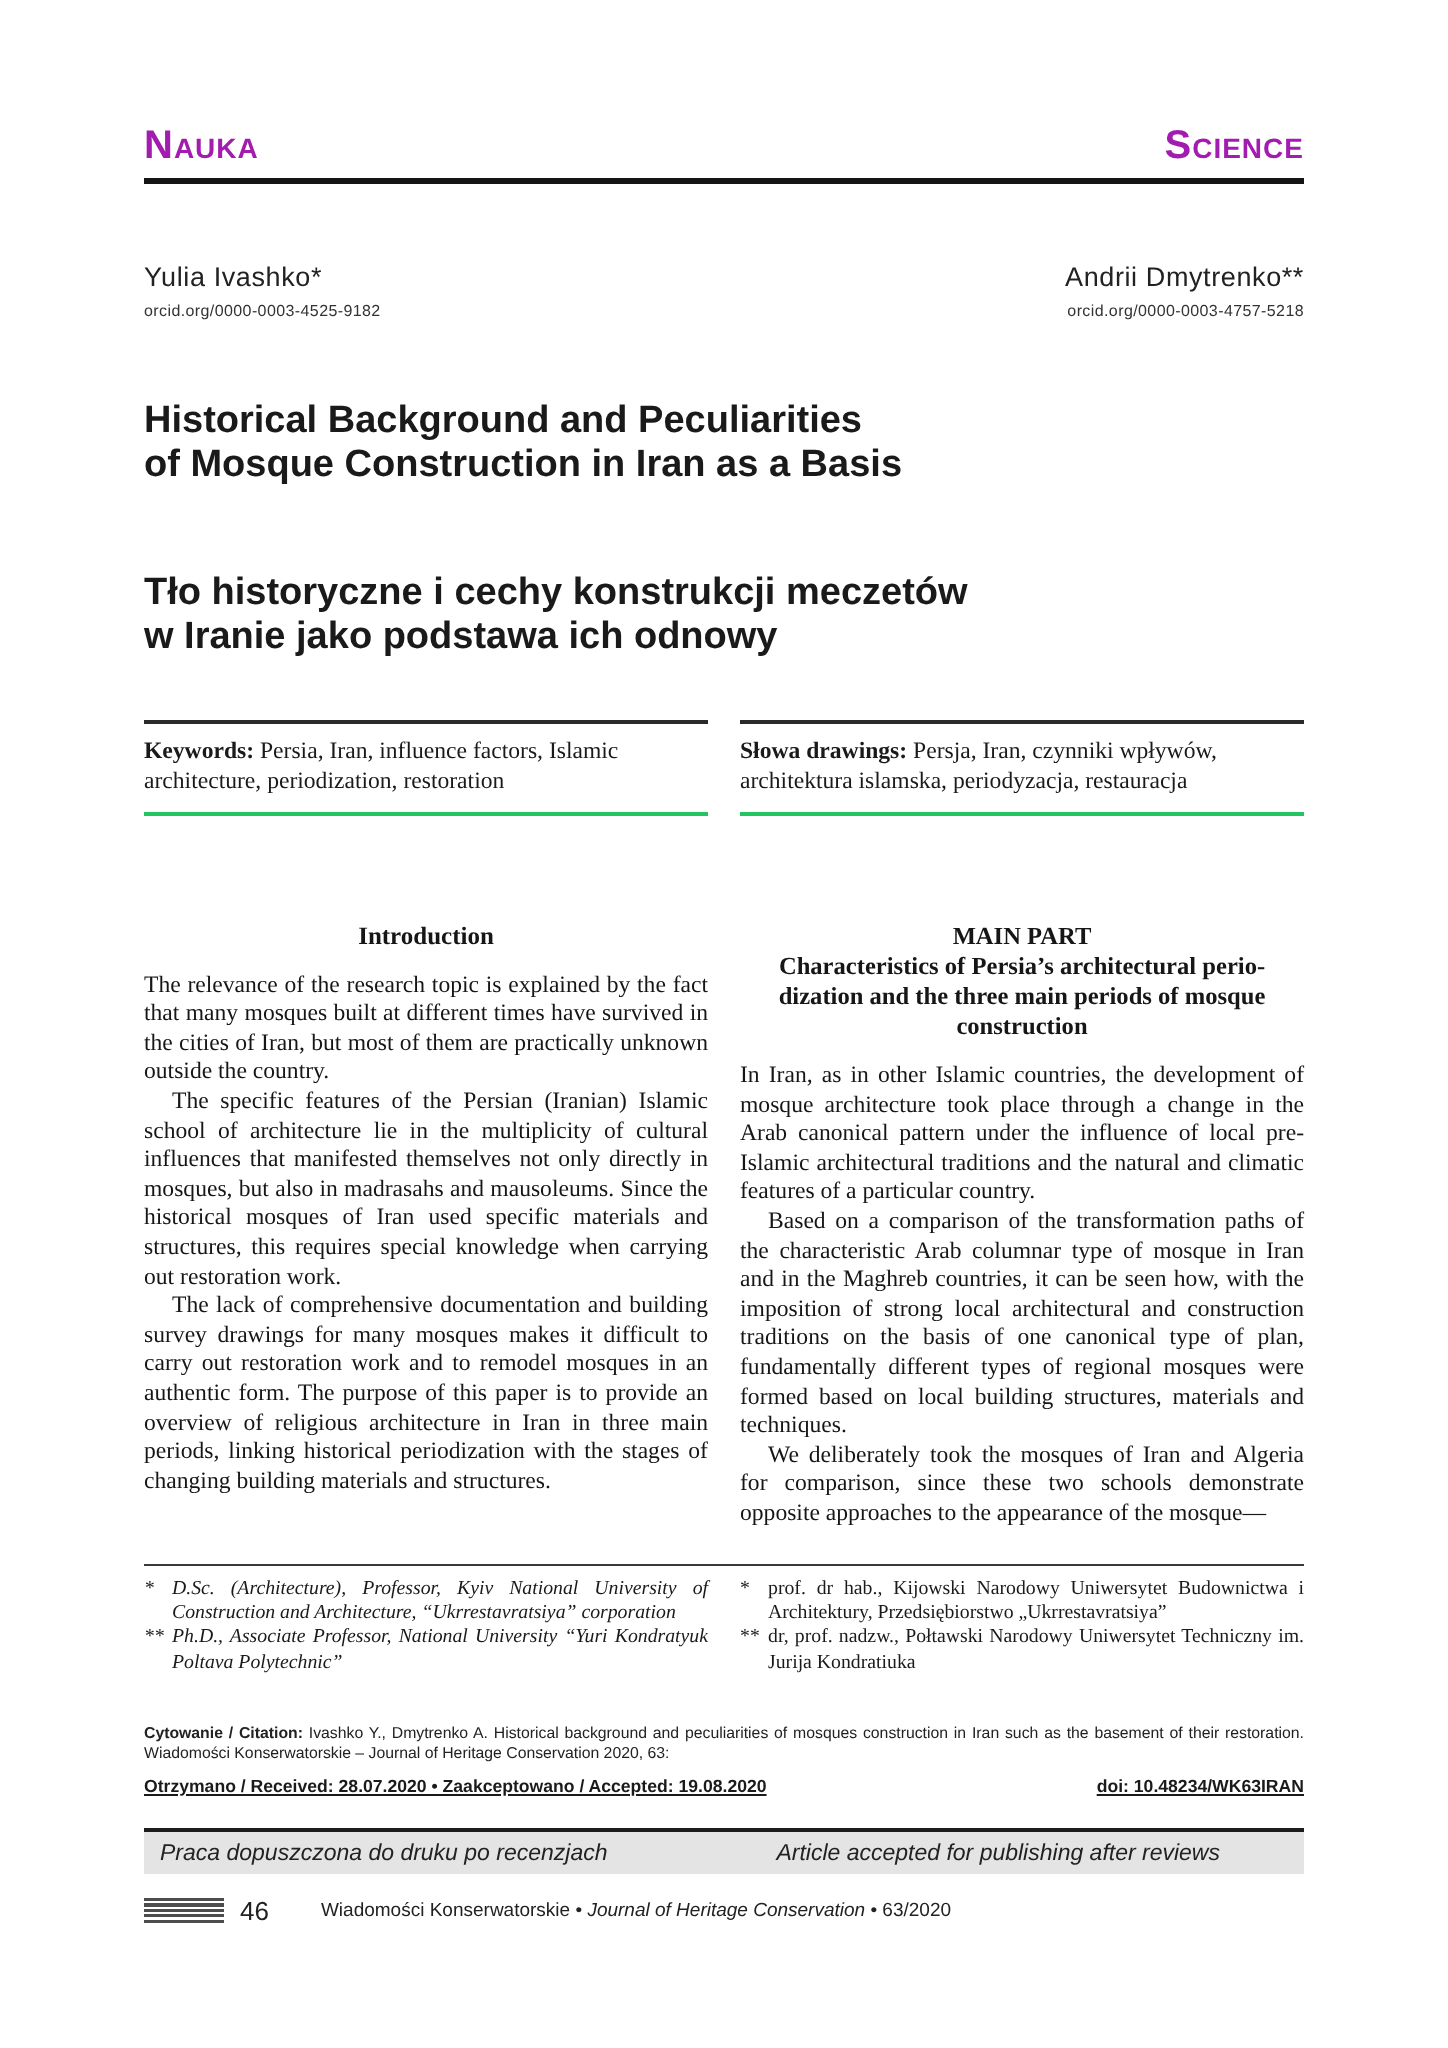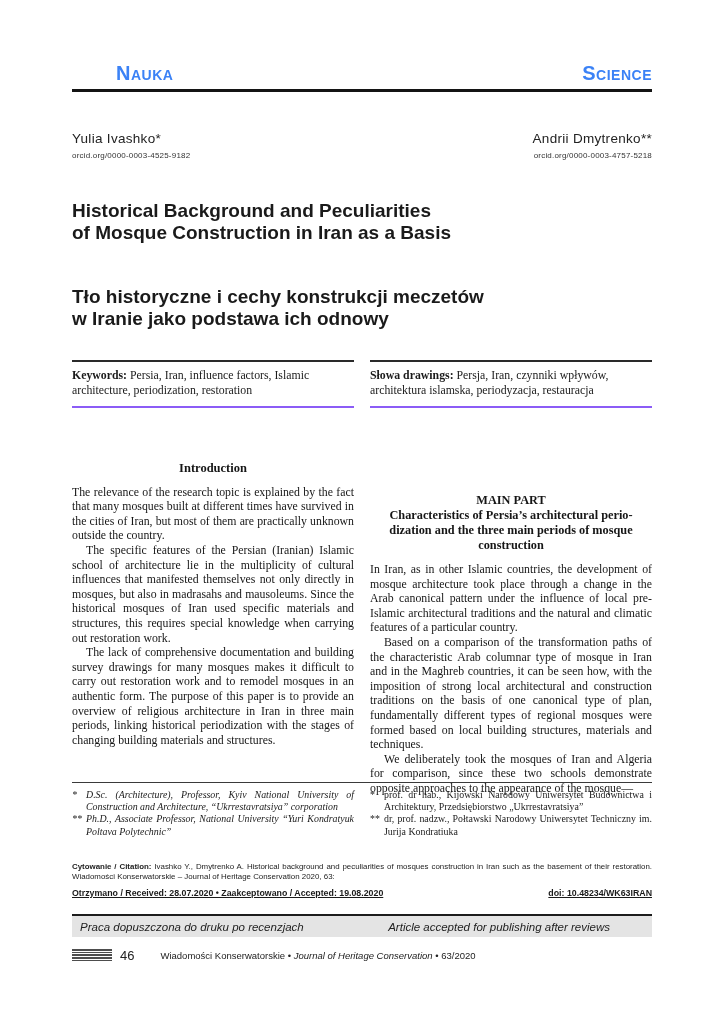--- a/index.html
+++ b/index.html
@@ -7,51 +7,51 @@
   .page {
     position:relative; width:724px; height:1024px; background:#ffffff;
     margin:0 auto; overflow:hidden; color:#111;
   }
   .content { position:absolute; left:72px; width:580px; }
 
   
   .journal-header { top:62px; display:flex; justify-content:space-between; align-items:flex-end; }
   .journal-header .hdr {
     font-family:"Liberation Sans",sans-serif; font-variant:small-caps;
-    font-weight:bold; font-size:20px; letter-spacing:0.5px; color:#3b82f6;margin-left:44px;
+    font-weight:bold; font-size:20px; letter-spacing:0.5px; color:#a21caf;
   }
   .header-rule { top:89px; height:3px; background:#141414; }
 
   
   .authors-row { top:131px; display:flex; justify-content:space-between; }
   .author { font-family:"Liberation Sans",sans-serif; }
   .author.right { text-align:right; }
   .author .name { font-size:13.5px; color:#222; letter-spacing:0.3px; }
   .author .orcid { font-size:8px; color:#333; margin-top:5px; letter-spacing:0.2px; }
 
   
   .title-block { font-family:"Liberation Sans",sans-serif; font-weight:bold; color:#1a1a1a; }
   .title-en { top:200px; }
   .title-pl { top:286px; }
   .title-line { font-size:19px; line-height:21.5px; }
 
   
   .keywords-row { top:360px; display:flex; justify-content:space-between; }
   .kw-box {
-    width:282px; border-top:2px solid #2a2a2a; border-bottom:2px solid #8b5cf6;
+    width:282px; border-top:2px solid #2a2a2a; border-bottom:2px solid #22c55e;
     padding:6px 0 9px 0; font-family:"Liberation Serif",serif; font-size:11.8px; line-height:14.5px; color:#1a1a1a;
   }
   .kw-box b { font-weight:bold; }
 
   
   .body-row { top:461px; display:flex; justify-content:space-between; }
   .col { width:282px; font-family:"Liberation Serif",serif; font-size:11.8px; line-height:14.6px; color:#161616; }
   .col-heading { font-weight:bold; font-size:12.5px; text-align:center; margin-bottom:9px; }
   .col-heading-line { font-weight:bold; font-size:12.3px; line-height:15px; text-align:center; }
-  .rc-head { margin-bottom:9px;margin-top:32px; }
+  .rc-head { margin-bottom:9px; }
   .col p { text-align:justify; }
   .col p.indent { text-indent:14px; }
 
   
   .footnote-rule { top:782px; height:1px; background:#3a3a3a; }
   .footnotes-row { top:789px; display:flex; justify-content:space-between; }
   .fn-col { width:282px; font-family:"Liberation Serif",serif; font-size:9.9px; line-height:12.2px; color:#1a1a1a; }
   .fn-col.italic { font-style:italic; }
   .fn-item { display:flex; }
   .fn-marker { width:14px; flex:none; }

